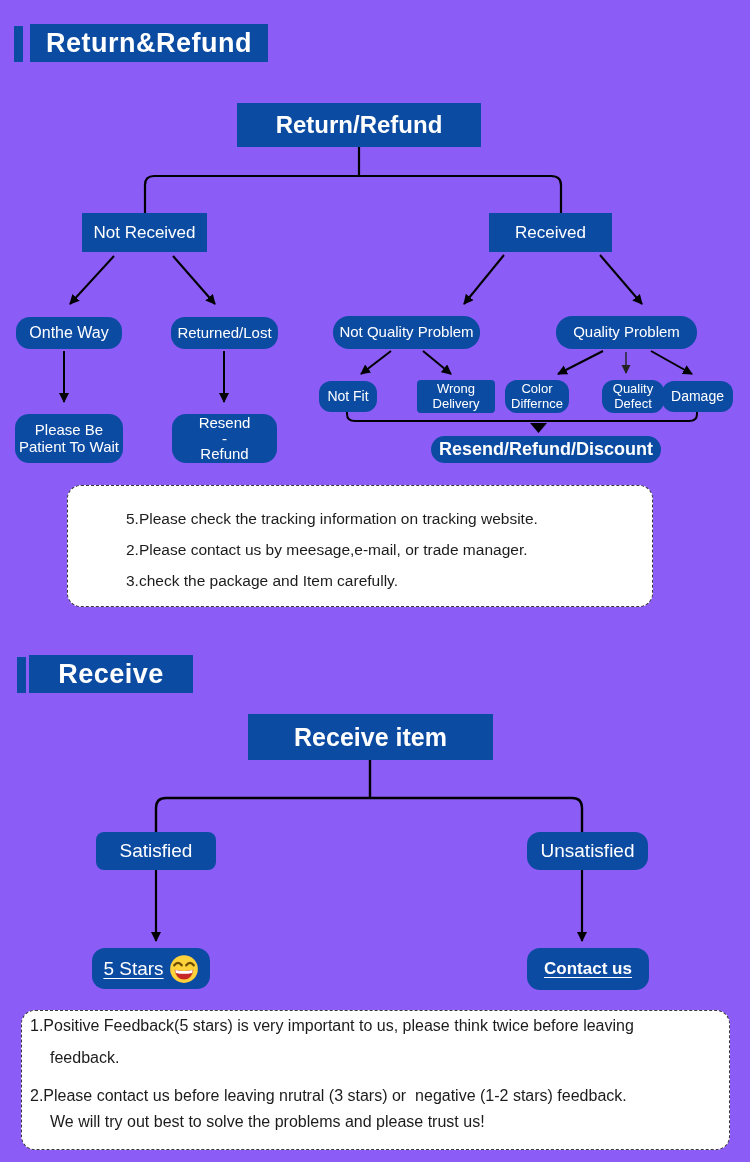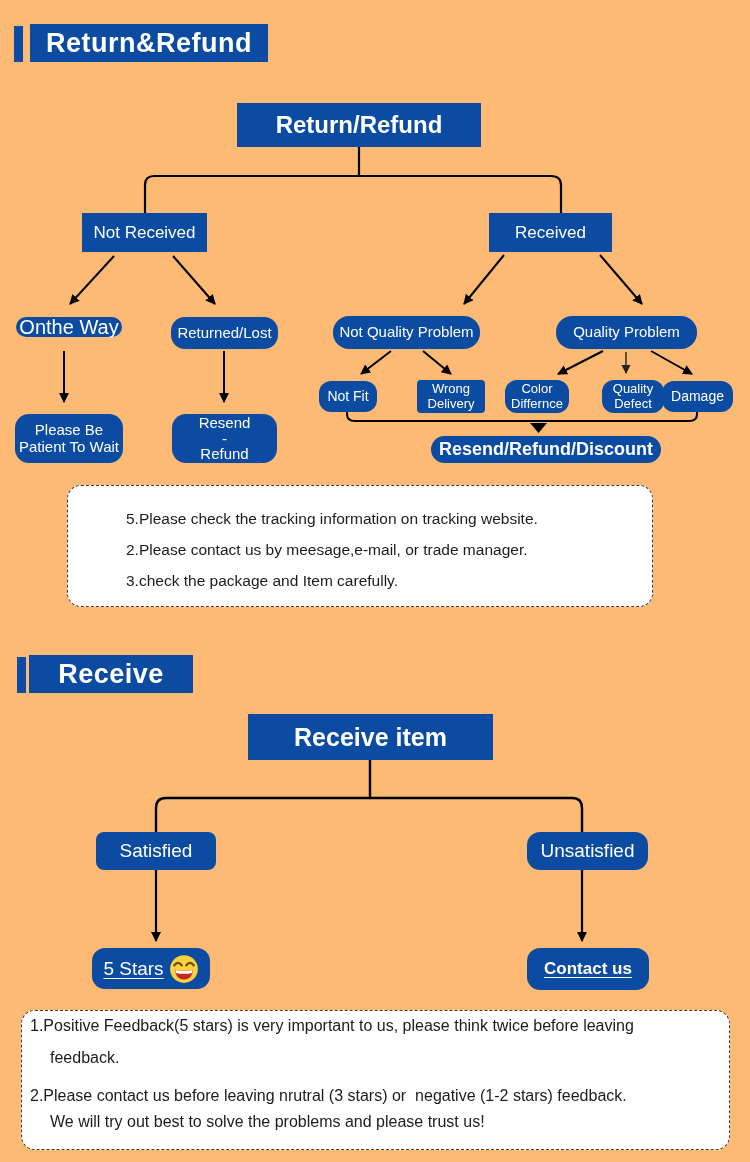--- a/index.html
+++ b/index.html
@@ -1,16 +1,16 @@
 <!DOCTYPE html>
 <html><head>
 <meta charset="utf-8">
 <style>
   html,body{margin:0;padding:0;background:#ffffff;}
-  #page{position:relative;width:750px;height:1162px;background:#fdba74;overflow:hidden;
+  #page{position:relative;width:750px;height:1162px;background:#8b5cf6;overflow:hidden;
         font-family:"Liberation Sans","DejaVu Sans",sans-serif;}
   .abs{position:absolute;box-sizing:border-box;}
   svg.wires{position:absolute;left:0;top:0;width:750px;height:1162px;pointer-events:none;}
 
   .hdr-bar{background:#0c4ba2;}
   .hdr-box{background:#0c4ba2;color:#fff;font-weight:bold;display:flex;align-items:center;
            justify-content:center;letter-spacing:.5px;}
   .rect-node{background:#0c4ba2;color:#fff;display:flex;align-items:center;justify-content:center;
              text-align:left;}
   .pill-node{background:#0c4ba2;color:#fff;display:flex;align-items:center;justify-content:center;
@@ -67,33 +67,33 @@
     </g>
   </svg>
 
   <div class="abs hdr-bar" style="left:14px;top:26px;width:9px;height:36px;"></div>
   <div class="abs hdr-box" style="left:30px;top:24px;width:238px;height:38px;font-size:27px;">Return&amp;Refund</div>
 
   <div class="abs rect-node bold" style="left:237px;top:103px;width:244px;height:44px;font-size:24px;">Return/Refund</div>
   <div class="abs rect-node" style="left:82px;top:213px;width:125px;height:39px;font-size:17px;">Not Received</div>
   <div class="abs rect-node" style="left:489px;top:213px;width:123px;height:39px;font-size:17px;">Received</div>
 
-  <div class="abs pill-node" style="left:16px;top:317px;width:106px;height:20px;font-size:20px;">Onthe Way</div>
+  <div class="abs pill-node" style="left:16px;top:317px;width:106px;height:32px;font-size:16px;">Onthe Way</div>
   <div class="abs pill-node" style="left:171px;top:317px;width:107px;height:32px;font-size:15px;">Returned/Lost</div>
   <div class="abs pill-node" style="left:333px;top:316px;width:147px;height:33px;font-size:15px;border-radius:16px;">Not Quality Problem</div>
   <div class="abs pill-node" style="left:556px;top:316px;width:141px;height:33px;font-size:15px;border-radius:16px;">Quality Problem</div>
 
   <div class="abs pill-node" style="left:15px;top:414px;width:108px;height:49px;font-size:15px;">Please Be
 Patient To Wait</div>
   <div class="abs pill-node" style="left:172px;top:414px;width:105px;height:49px;font-size:15px;line-height:1.05;">Resend
 -
 Refund</div>
 
   <div class="abs pill-node" style="left:319px;top:381px;width:58px;height:31px;font-size:14px;border-radius:12px;">Not Fit</div>
-  <div class="abs pill-node" style="left:417px;top:380px;width:68px;height:33px;font-size:13px;border-radius:4px;">Wrong
+  <div class="abs pill-node" style="left:417px;top:380px;width:78px;height:33px;font-size:13px;border-radius:4px;">Wrong
 Delivery</div>
   <div class="abs pill-node" style="left:505px;top:380px;width:64px;height:33px;font-size:13px;border-radius:12px;">Color
 Differnce</div>
   <div class="abs pill-node" style="left:590px;top:380px;width:62px;height:33px;font-size:13px;border-radius:12px;margin-left:12px;">Quality
 Defect</div>
   <div class="abs pill-node" style="left:662px;top:381px;width:71px;height:31px;font-size:14px;border-radius:12px;">Damage</div>
 
   <div class="abs stadium" style="left:431px;top:436px;width:230px;height:27px;font-size:18px;">Resend/Refund/Discount</div>
 
   <div class="abs dashed-box" style="left:67px;top:485px;width:586px;height:122px;"></div>

